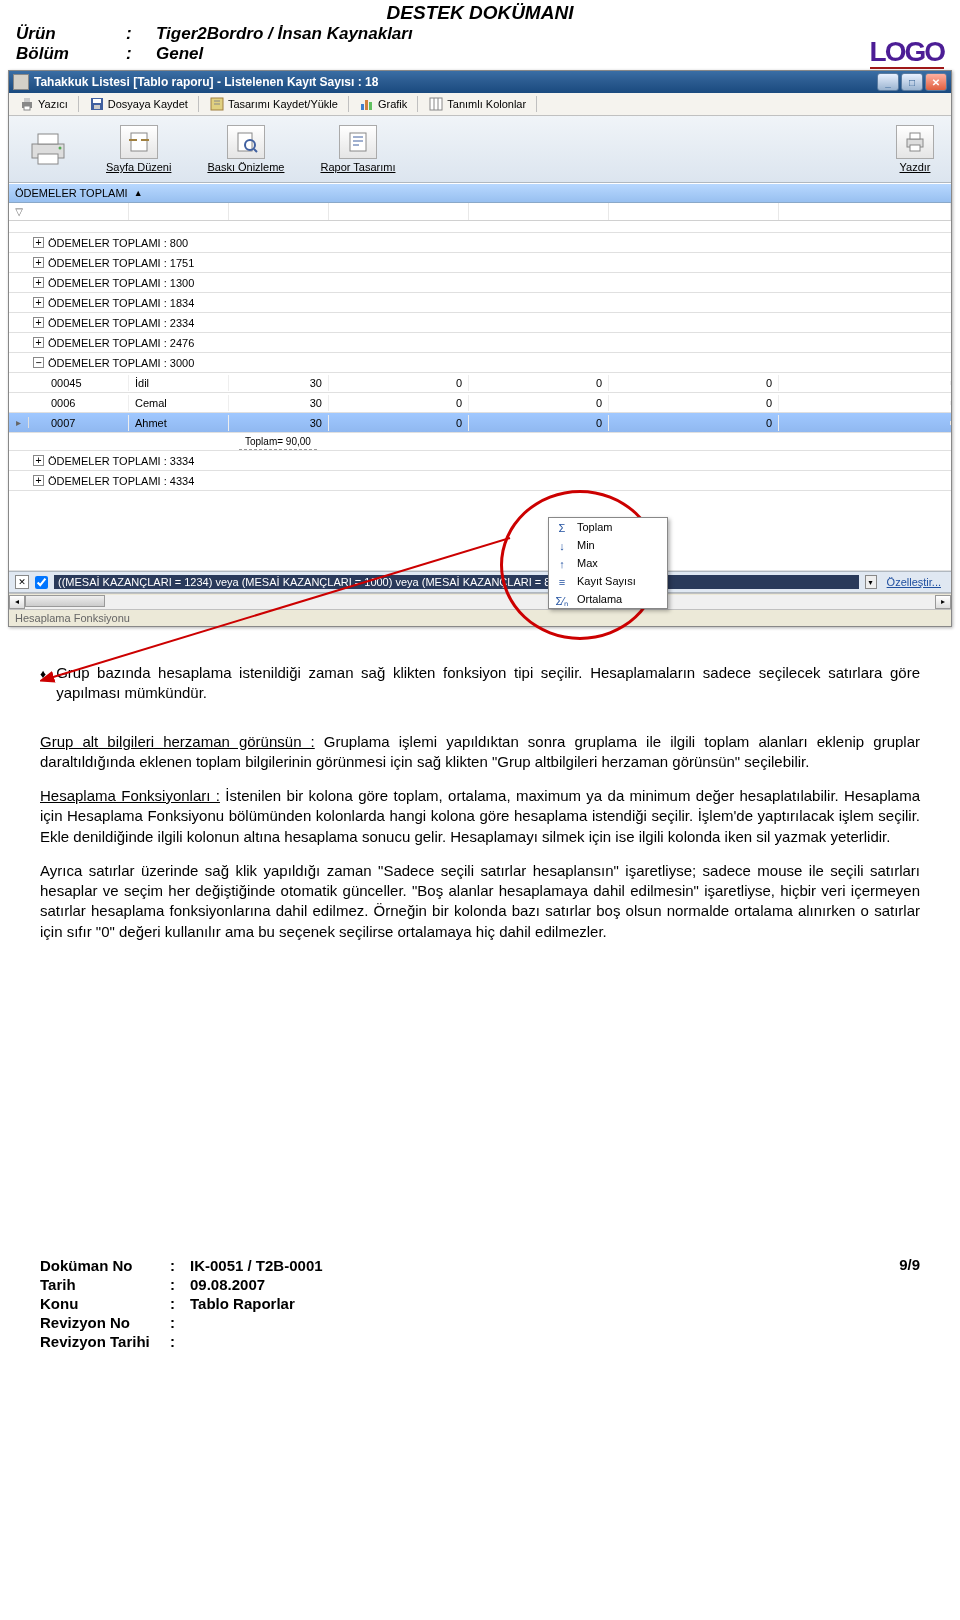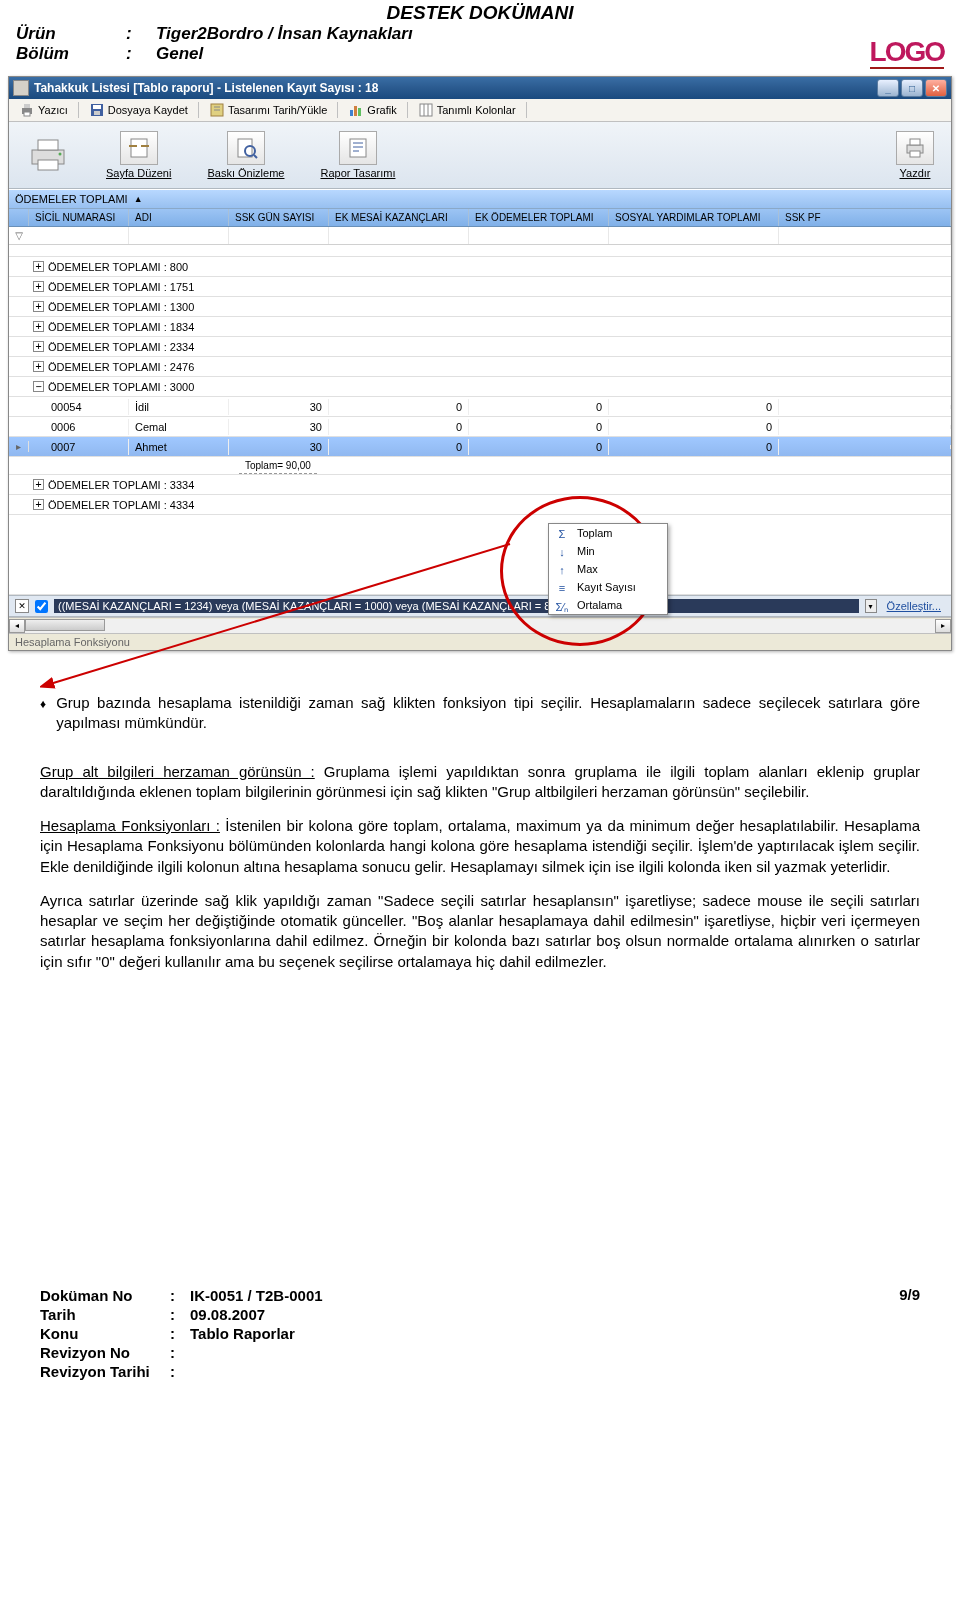--- a/index.html
+++ b/index.html
@@ -4,23 +4,23 @@
 <style>
   * { box-sizing: border-box; margin: 0; padding: 0; }
   body { font-family: Arial, sans-serif; font-size: 13px; background: #fff; color: #000; width: 960px; }
   
   .doc-header { padding: 2px 16px 0 16px; }
   .doc-title { text-align: center; font-weight: bold; font-size: 19px; font-style: italic; }
   .header-row { display: flex; align-items: flex-end; }
   .header-grid { display: grid; grid-template-columns: 110px 30px 1fr; font-size: 17px; font-weight: bold; flex: 1; font-style: italic; }
   .header-grid div { padding: 0 0; }
   .logo-wrap { width: 120px; text-align: right; }
-  .logo-text { font-size: 28px; font-weight: 900; color: #be185d; letter-spacing: -2px; font-family: Arial Black, Arial, sans-serif; font-style: normal; border-bottom: 2px solid #a01818; line-height: 0.9; }
-  
-  .window { border: 1px solid #888; margin: 12px 8px; background: #ece9d8; box-shadow: 1px 1px 3px rgba(0,0,0,0.3); }
+  .logo-text { font-size: 28px; font-weight: 900; color: #4c1d95; letter-spacing: -2px; font-family: Arial Black, Arial, sans-serif; font-style: normal; border-bottom: 2px solid #a01818; line-height: 0.9; }
+  
+  .window { border: 1px solid #888; margin: 6px 8px; background: #ece9d8; box-shadow: 1px 1px 3px rgba(0,0,0,0.3); }
   .titlebar { background: linear-gradient(to bottom, #3a6ea5, #2a5a8f, #1a4a7f); color: #fff; display: flex; align-items: center; padding: 2px 4px; font-size: 12px; font-weight: bold; }
   .titlebar .ti-icon { width: 16px; height: 16px; background: #d4d0c8; margin-right: 5px; border: 1px solid #888; }
   .titlebar .ti-text { flex: 1; }
   .win-btns { display: flex; gap: 2px; }
   .win-btn { width: 22px; height: 18px; background: linear-gradient(to bottom, #e8f0ff, #9bb4d0); border: 1px solid #5a7ba0; border-radius: 3px; display:flex; align-items:center; justify-content:center; font-size:10px; font-weight: bold; color: #2a5a8f; }
   .win-btn.close { background: linear-gradient(to bottom, #ffb0a0, #e06040); color: #fff; }
   
   .toolbar1 { background: #f5f3ee; border-bottom: 1px solid #c0c0c0; padding: 2px 4px; display: flex; align-items: center; gap: 2px; font-size: 11px; }
   .tb-item { display: flex; align-items: center; gap: 3px; padding: 1px 6px; cursor: pointer; }
   .tb-sep { width: 1px; height: 16px; background: #c0c0c0; margin: 0 2px; }
@@ -144,21 +144,21 @@
           </svg>
       <span>Dosyaya Kaydet</span>
     </div>
     <span class="tb-sep"></span>
     <div class="tb-item">
       <svg class="tb-icon" viewBox="0 0 16 16">
             <rect x="2" y="2" width="12" height="12" fill="#e0d080" stroke="#a08040"></rect>
             <line x1="5" y1="5" x2="11" y2="5" stroke="#888"></line>
             <line x1="5" y1="8" x2="11" y2="8" stroke="#888"></line>
           </svg>
-      <span>Tasarımı Tarih/Yükle</span>
+      <span>Tasarımı Kaydet/Yükle</span>
     </div>
     <span class="tb-sep"></span>
     <div class="tb-item">
       <svg class="tb-icon" viewBox="0 0 16 16">
             <rect x="2" y="8" width="3" height="6" fill="#4080d0"></rect>
             <rect x="6" y="4" width="3" height="10" fill="#d08040"></rect>
             <rect x="10" y="6" width="3" height="8" fill="#60c060"></rect>
           </svg>
       <span>Grafik</span>
     </div>
@@ -225,30 +225,20 @@
       </div>
       <span class="big-label">Yazdır</span>
     </div>
   </div>
 
   <div class="group-header">
     <span>ÖDEMELER TOPLAMI</span>
     <span class="gh-arrow">▲</span>
   </div>
 
-  <div class="col-headers">
-    <div class="col-h" style="width:20px"></div>
-    <div class="col-h" style="width:100px">SİCİL NUMARASI</div>
-    <div class="col-h" style="width:100px">ADI</div>
-    <div class="col-h" style="width:100px">SSK GÜN SAYISI</div>
-    <div class="col-h" style="width:140px">EK MESAİ KAZANÇLARI</div>
-    <div class="col-h" style="width:140px">EK ÖDEMELER TOPLAMI</div>
-    <div class="col-h" style="width:170px">SOSYAL YARDIMLAR TOPLAMI</div>
-    <div class="col-h" style="flex:1">SSK PF</div>
-  </div>
 
   <div class="filter-row">
     <div class="fr-sym">▽</div>
     <div class="fr-cell" style="width:100px"></div>
     <div class="fr-cell" style="width:100px"></div>
     <div class="fr-cell" style="width:100px"></div>
     <div class="fr-cell" style="width:140px"></div>
     <div class="fr-cell" style="width:140px"></div>
     <div class="fr-cell" style="width:170px"></div>
     <div class="fr-cell" style="flex:1"></div>
@@ -287,21 +277,21 @@
     <span>ÖDEMELER TOPLAMI : 2476</span>
   </div>
   <div class="grid-row group-row">
     <span class="row-sym"></span>
     <span class="exp-btn">−</span>
     <span>ÖDEMELER TOPLAMI : 3000</span>
   </div>
 
   <div class="grid-row data-row">
     <span class="row-sym"></span>
-    <span class="cell" style="width:100px;padding-left:22px">00054</span>
+    <span class="cell" style="width:100px;padding-left:22px">00045</span>
     <span class="cell" style="width:100px">İdil</span>
     <span class="cell" style="width:100px;text-align:right">30</span>
     <span class="cell" style="width:140px;text-align:right">0</span>
     <span class="cell" style="width:140px;text-align:right">0</span>
     <span class="cell" style="width:170px;text-align:right">0</span>
     <span class="cell" style="flex:1"></span>
   </div>
   <div class="grid-row data-row">
     <span class="row-sym"></span>
     <span class="cell" style="width:100px;padding-left:22px">0006</span>

